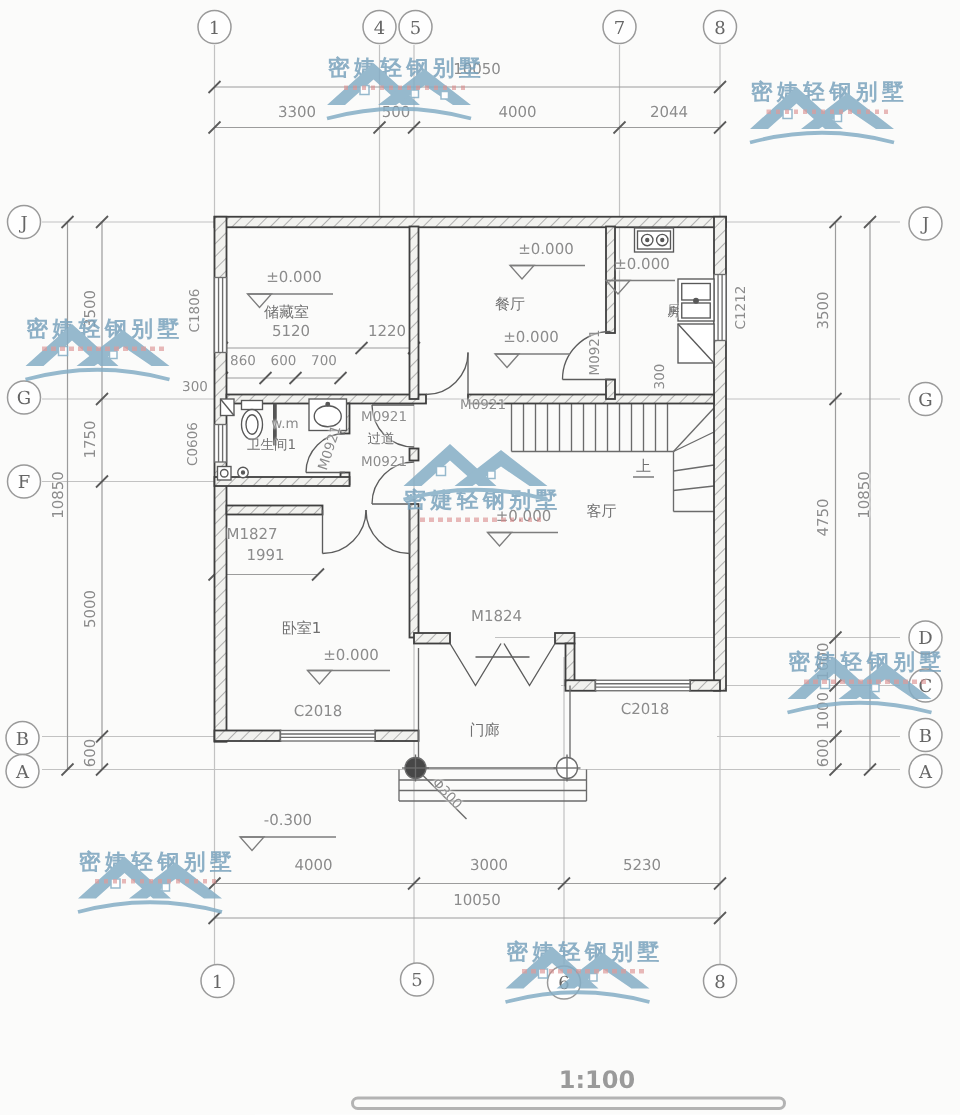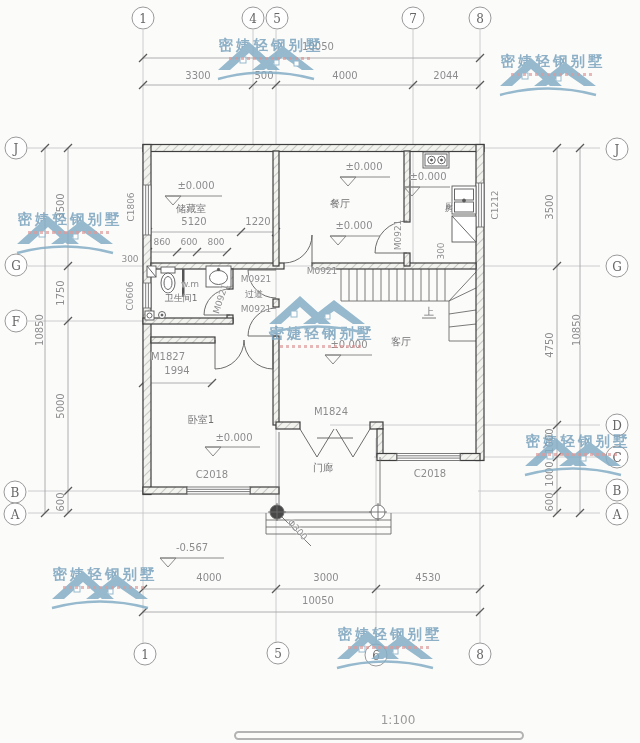--- a/index.html
+++ b/index.html
@@ -28,21 +28,21 @@
     font-family:"DejaVu Serif", serif; font-size:12px; color:#666;
   }
   .wm{position:absolute; width:110px; text-align:center; color:#85aec6; opacity:.85;}
   .wm-name{font-size:14.5px; font-weight:bold; letter-spacing:3px; color:#7aa3bd; white-space:nowrap;}
   .wm-sub{width:84px; height:3px; margin:2px auto 0;
     background:repeating-linear-gradient(90deg,#d98a8a 0 3px,transparent 3px 6px); opacity:.7;}
   .title-main{
     position:absolute; transform:translate(-50%,-50%);
     font-size:26px; letter-spacing:7px; color:#8a8a8a; white-space:nowrap;
   }
-  .title-scale{position:absolute; transform:translate(-50%,-50%); font-size:12px; color:#9a9a9a;}
+  .title-scale{position:absolute; transform:translate(-50%,-50%); font-size:16px; color:#9a9a9a;font-weight:bold;}
   .title-bar{
     position:absolute; left:234px; top:731px; width:286px; height:5px;
     border:2px solid #b3b3b3; border-radius:5px;
   }
 </style>
 </head>
 <body>
 
 <div id="sheet">
 
@@ -323,40 +323,40 @@
 <div class="bub" style="left:617px;top:490px">B</div>
 <div class="bub" style="left:617px;top:514px">A</div>
 
 <div class="lbl" style="left:318px;top:47px">10050</div>
 <div class="lbl" style="left:198px;top:76px">3300</div>
 <div class="lbl" style="left:264px;top:76px">500</div>
 <div class="lbl" style="left:345px;top:76px">4000</div>
 <div class="lbl" style="left:446px;top:76px">2044</div>
 <div class="lbl" style="left:209px;top:578px">4000</div>
 <div class="lbl" style="left:326px;top:578px">3000</div>
-<div class="lbl" style="left:428px;top:578px">4530</div>
+<div class="lbl" style="left:428px;top:578px">5230</div>
 <div class="lbl" style="left:318px;top:601px">10050</div>
 <div class="lbl r90" style="left:61px;top:206px">3500</div>
 <div class="lbl r90" style="left:61px;top:293px">1750</div>
 <div class="lbl r90" style="left:61px;top:406px">5000</div>
 <div class="lbl r90" style="left:61px;top:502px">600</div>
 <div class="lbl r90" style="left:40px;top:330px">10850</div>
 <div class="lbl r90" style="left:550px;top:207px">3500</div>
 <div class="lbl r90" style="left:550px;top:345px">4750</div>
 <div class="lbl r90" style="left:550px;top:441px">1000</div>
 <div class="lbl r90" style="left:550px;top:474px">1000</div>
 <div class="lbl r90" style="left:550px;top:502px">600</div>
 <div class="lbl r90" style="left:577px;top:330px">10850</div>
 <div class="lbl" style="left:194px;top:222px">5120</div>
 <div class="lbl" style="left:258px;top:222px">1220</div>
 <div class="lbl sm" style="left:162px;top:242px">860</div>
 <div class="lbl sm" style="left:189px;top:242px">600</div>
-<div class="lbl sm" style="left:216px;top:242px">800</div>
+<div class="lbl sm" style="left:216px;top:242px">700</div>
 <div class="lbl sm" style="left:130px;top:259px">300</div>
-<div class="lbl" style="left:177px;top:371px">1994</div>
+<div class="lbl" style="left:177px;top:371px">1991</div>
 <div class="lbl sm r90" style="left:441px;top:251px">300</div>
 
 <div class="lbl sm r90" style="left:131px;top:207px">C1806</div>
 <div class="lbl sm r90" style="left:130px;top:296px">C0606</div>
 <div class="lbl sm r90" style="left:495px;top:205px">C1212</div>
 <div class="lbl" style="left:212px;top:475px">C2018</div>
 <div class="lbl" style="left:430px;top:474px">C2018</div>
 <div class="lbl sm" style="left:322px;top:271px">M0921</div>
 <div class="lbl sm r90" style="left:398px;top:235px">M0921</div>
 <div class="lbl sm" style="left:256px;top:279px">M0921</div>
@@ -365,32 +365,32 @@
 <div class="lbl" style="left:168px;top:357px">M1827</div>
 <div class="lbl" style="left:331px;top:412px">M1824</div>
 
 <div class="lbl dk" style="left:191px;top:209px">储藏室</div>
 <div class="lbl dk" style="left:340px;top:204px">餐厅</div>
 <div class="lbl dk vert" style="left:448px;top:197px">厨房</div>
 <div class="lbl dk sm" style="left:181px;top:298px">卫生间1</div>
 <div class="lbl dk sm" style="left:254px;top:294px">过道</div>
 <div class="lbl dk" style="left:401px;top:342px">客厅</div>
 <div class="lbl dk" style="left:201px;top:420px">卧室1</div>
-<div class="lbl dk" style="left:323px;top:468px">门廊</div>
+<div class="lbl dk" style="left:323px;top:488px">门廊</div>
 <div class="lbl dk" style="left:429px;top:312px">上</div>
 <div class="lbl sm" style="left:190px;top:284px">w.m</div>
 <div class="lbl sm r47" style="left:297px;top:530px">Φ300</div>
 
 <div class="lbl" style="left:196px;top:186px">±0.000</div>
 <div class="lbl" style="left:364px;top:167px">±0.000</div>
 <div class="lbl" style="left:354px;top:226px">±0.000</div>
 <div class="lbl" style="left:428px;top:177px">±0.000</div>
 <div class="lbl" style="left:349px;top:345px">±0.000</div>
 <div class="lbl" style="left:234px;top:438px">±0.000</div>
-<div class="lbl" style="left:192px;top:548px">-0.567</div>
+<div class="lbl" style="left:192px;top:548px">-0.300</div>
 
 <div class="wm" style="left:216px;top:36px">
   <svg viewBox="0 0 100 46" width="100" height="46">
     <path d="M2 34 L33 6 L64 34 L52 34 L33 17 L14 34 Z" fill="#85aec6"></path>
     <path d="M36 34 L67 10 L98 34 L86 34 L67 21 L48 34 Z" fill="#85aec6"></path>
     <rect x="24" y="21" width="6" height="6" fill="#fff" stroke="#85aec6"></rect>
     <rect x="58" y="24" width="5" height="5" fill="#fff" stroke="#85aec6"></rect>
     <rect x="78" y="25" width="5" height="5" fill="#fff" stroke="#85aec6"></rect>
     <path d="M2 43 Q50 30 98 43" fill="none" stroke="#85aec6" stroke-width="2.5"></path>
   </svg>

